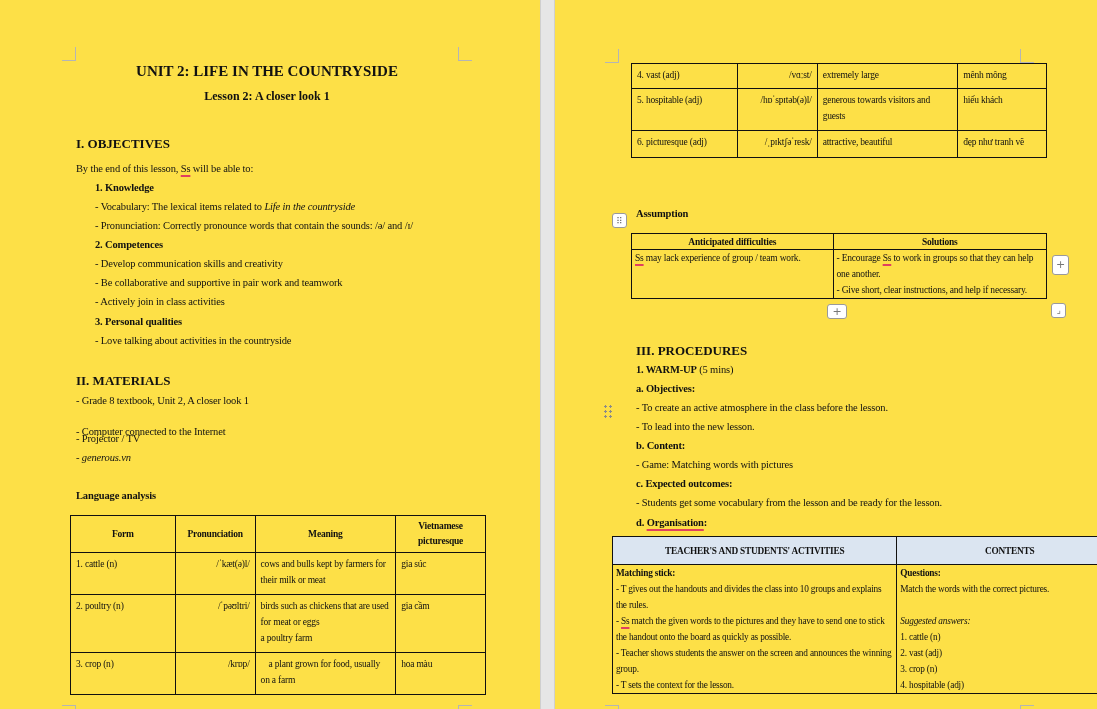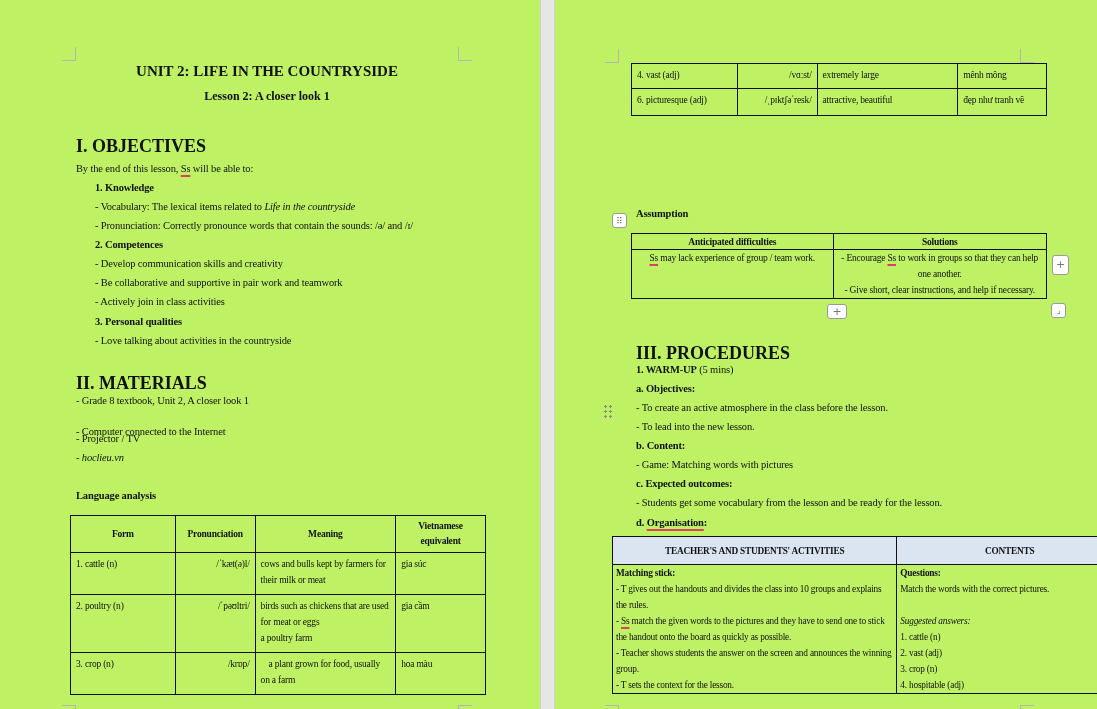--- a/index.html
+++ b/index.html
@@ -1,34 +1,34 @@
 <!DOCTYPE html>
 <html><head>
 <meta charset="utf-8">
 <style>
   * { box-sizing: border-box; margin: 0; padding: 0; }
   html, body { width: 1097px; height: 709px; overflow: hidden; background: #ffffff; }
   body { font-family: "Liberation Serif", "DejaVu Serif", serif; color: #111; position: relative; }
 
-  .page { position: absolute; top: 0; background: #bef264; height: 709px; overflow: hidden; }
+  .page { position: absolute; top: 0; background: #fde047; height: 709px; overflow: hidden; }
   #page-left { left: 0; width: 540px; }
   #page-right { left: 555px; width: 542px; }
   .gutter { position: absolute; left: 540px; top: 0; width: 15px; height: 709px;
             background: #e6e6e6; border-left: 1px solid #cfcfcf; border-right: 1px solid #cfcfcf; }
 
   .crop { position: absolute; width: 14px; height: 14px; border-color: #b5b5b5; border-style: solid; border-width: 0; }
   .crop.tl { border-right-width: 1px; border-bottom-width: 1px; }
   .crop.tr { border-left-width: 1px; border-bottom-width: 1px; }
   .crop.bl { border-right-width: 1px; border-top-width: 1px; }
   .crop.br { border-left-width: 1px; border-top-width: 1px; }
 
   .abs { position: absolute; white-space: nowrap; }
   .title { font-size: 15px; font-weight: bold; }
   .subtitle { font-size: 12px; font-weight: bold; }
-  .h1 { font-size: 18px; font-weight: bold; }
+  .h1 { font-size: 13px; font-weight: bold; }
   .t { font-size: 10.5px; letter-spacing: -0.15px; }
   .b { font-weight: bold; }
   .i { font-style: italic; }
   .squiggle { text-decoration: underline; text-decoration-color: #e0405f; text-decoration-thickness: 2px; text-underline-offset: 3px; }
 
   table { border-collapse: collapse; position: absolute; font-size: 9.5px; letter-spacing: -0.2px; }
   td, th { border: 1px solid #111; vertical-align: top; padding: 3px 5px; line-height: 16px; font-weight: normal; }
   th { font-weight: bold; vertical-align: middle; text-align: center; }
   .center { text-align: right; }
   .tbl-outer { border: 1.5px solid #111; }
@@ -68,38 +68,38 @@
   <div class="abs t" style="left:95px; top:277px;">- Be collaborative and supportive in pair work and teamwork</div>
   <div class="abs t" style="left:95px; top:296px;">- Actively join in class activities</div>
   <div class="abs t b" style="left:95px; top:316px;">3. Personal qualities</div>
   <div class="abs t" style="left:95px; top:335px;">- Love talking about activities in the countryside</div>
 
   <div class="abs h1" style="left:76px; top:373px;">II. MATERIALS</div>
   <div class="abs t" style="left:76px; top:395px;">- Grade 8 textbook, Unit 2, A closer look 1</div>
   <div class="abs t" style="left:76px; top:426px;">- Computer connected to the Internet</div>
   <div class="abs t" style="left:76px; top:433px;">- Projector / TV</div>
   <div class="abs t" style="left:76px; top:452px;">
-    <span>- </span><span class="i">hoclieu.vn</span>
+    <span>- </span><span class="i">generous.vn</span>
   </div>
 
   <div class="abs t b" style="left:76px; top:490px;">Language analysis</div>
 
   <table class="tbl-outer" style="left:70px; top:515px; width:416px;">
     <colgroup>
         <col style="width:105px">
         <col style="width:80px">
         <col style="width:141px">
         <col style="width:90px">
       </colgroup>
     <tbody>
         <tr style="height:35px;">
       <th>Form</th>
       <th>Pronunciation</th>
       <th>Meaning</th>
-      <th style="line-height:15px;">Vietnamese equivalent</th>
+      <th style="line-height:15px;">Vietnamese picturesque</th>
     </tr>
     <tr style="height:42px;">
       <td>1. cattle (n)</td>
       <td class="center">/ˈkæt(ə)l/</td>
       <td>cows and bulls kept by farmers for their milk or meat</td>
       <td>gia súc</td>
     </tr>
     <tr style="height:58px;">
       <td>2. poultry (n)</td>
       <td class="center">/ˈpəʊltri/</td>
@@ -134,20 +134,26 @@
         <col style="width:141px">
         <col style="width:89px">
       </colgroup>
     <tbody>
         <tr style="height:25px;">
       <td>4. vast (adj)</td>
       <td class="center">/vɑːst/</td>
       <td>extremely large</td>
       <td>mênh mông</td>
     </tr>
+    <tr style="height:42px;">
+      <td>5. hospitable (adj)</td>
+      <td class="center">/hɒˈspɪtəb(ə)l/</td>
+      <td>generous towards visitors and guests</td>
+      <td>hiếu khách</td>
+    </tr>
     <tr style="height:27px;">
       <td>6. picturesque (adj)</td>
       <td class="center">/ˌpɪktʃəˈresk/</td>
       <td>attractive, beautiful</td>
       <td>đẹp như tranh vẽ</td>
     </tr>
   </tbody>
     </table>
 
   <div class="handle" style="left:57px; top:213px; width:15px; height:15px; font-size:9px;">⠿</div>
@@ -156,21 +162,21 @@
   <table style="left:76px; top:233px; width:416px; font-size:9.5px; border:1.5px solid #111;">
     <colgroup>
         <col style="width:202px">
         <col style="width:214px">
       </colgroup>
     <tbody>
         <tr style="height:16px;margin-top:35px;">
       <th style="padding:0 3px; line-height:14px;">Anticipated difficulties</th>
       <th style="padding:0 3px; line-height:14px;">Solutions</th>
     </tr>
-    <tr style="height:48px;text-align:center;">
+    <tr style="height:48px;">
       <td style="padding:0 3px;"><span class="squiggle">Ss</span><span> may lack experience of group / team work.</span></td>
       <td style="padding:0 3px;">
         <div><span>- Encourage </span><span class="squiggle">Ss</span><span> to work in groups so that they can help one another.</span></div>
         <div>- Give short, clear instructions, and help if necessary.</div>
       </td>
     </tr>
   </tbody>
     </table>
   <div class="handle" style="left:497px; top:255px; width:17px; height:20px; line-height:18px;">+</div>
   <div class="handle" style="left:272px; top:304px; width:20px; height:15px; line-height:13px;">+</div>

